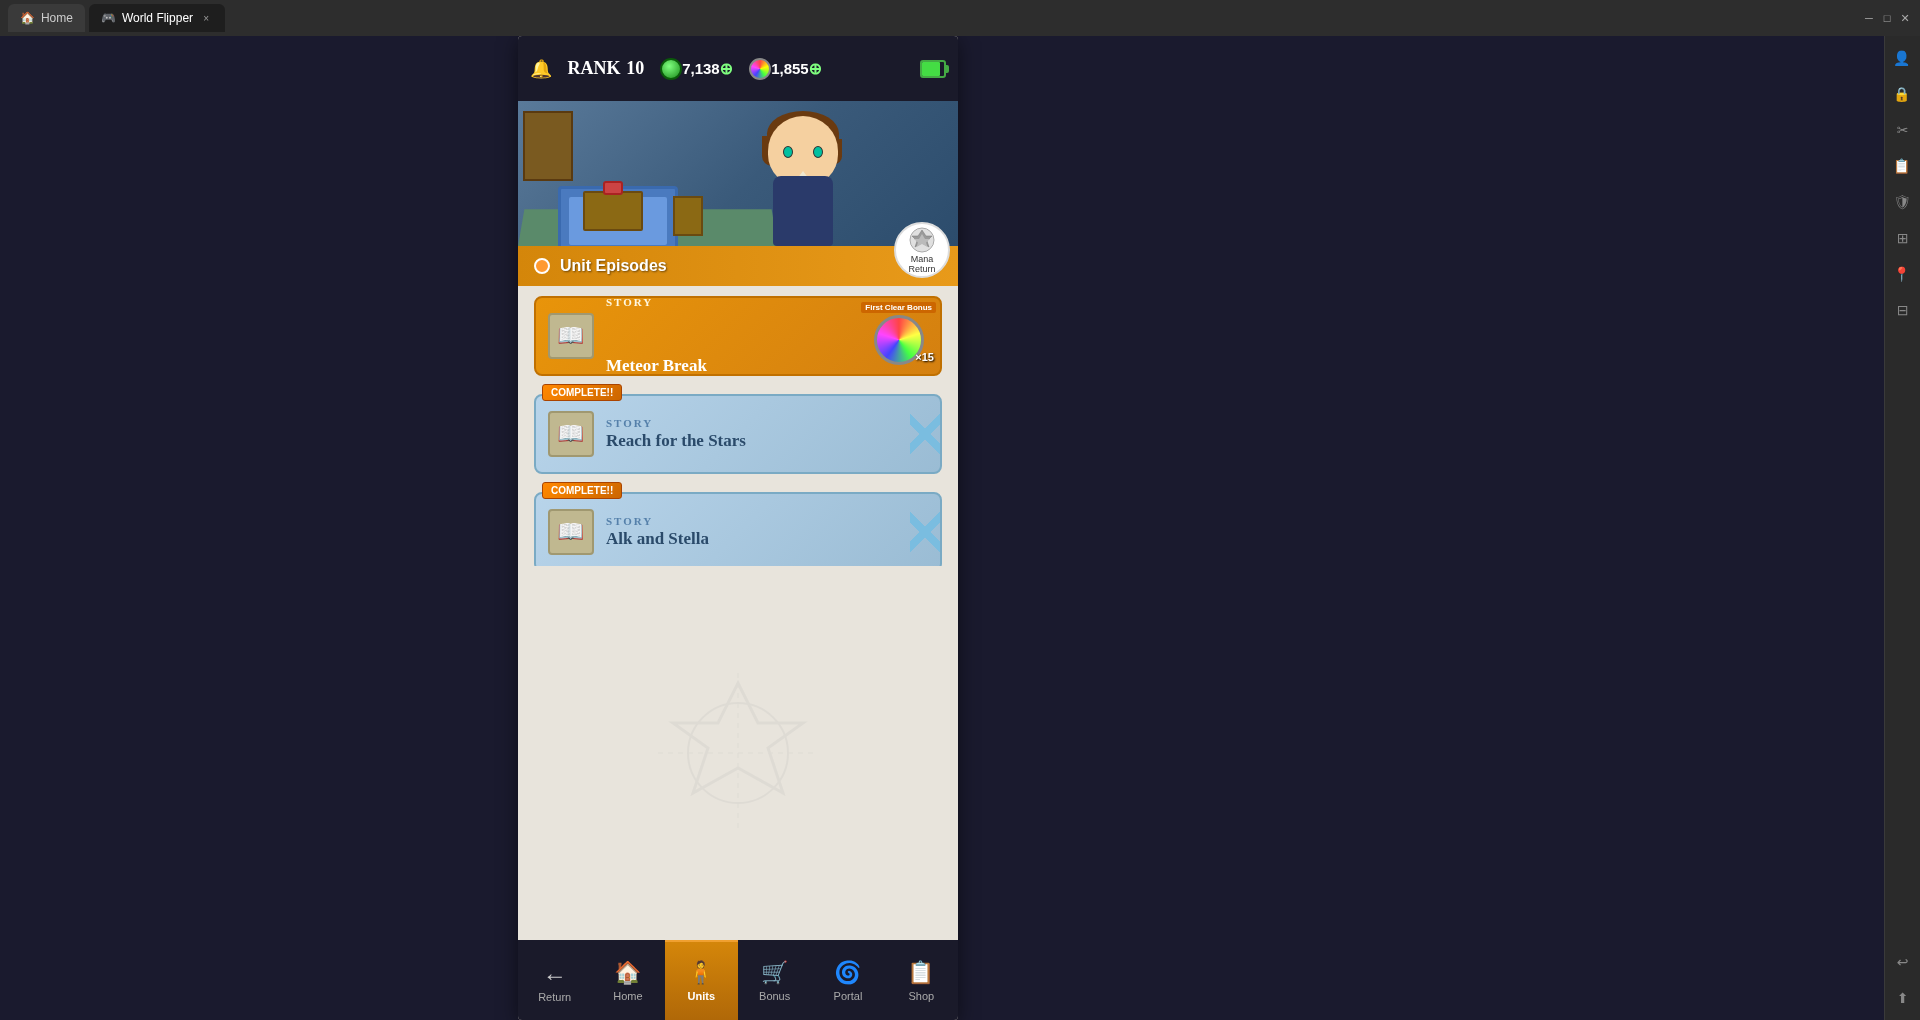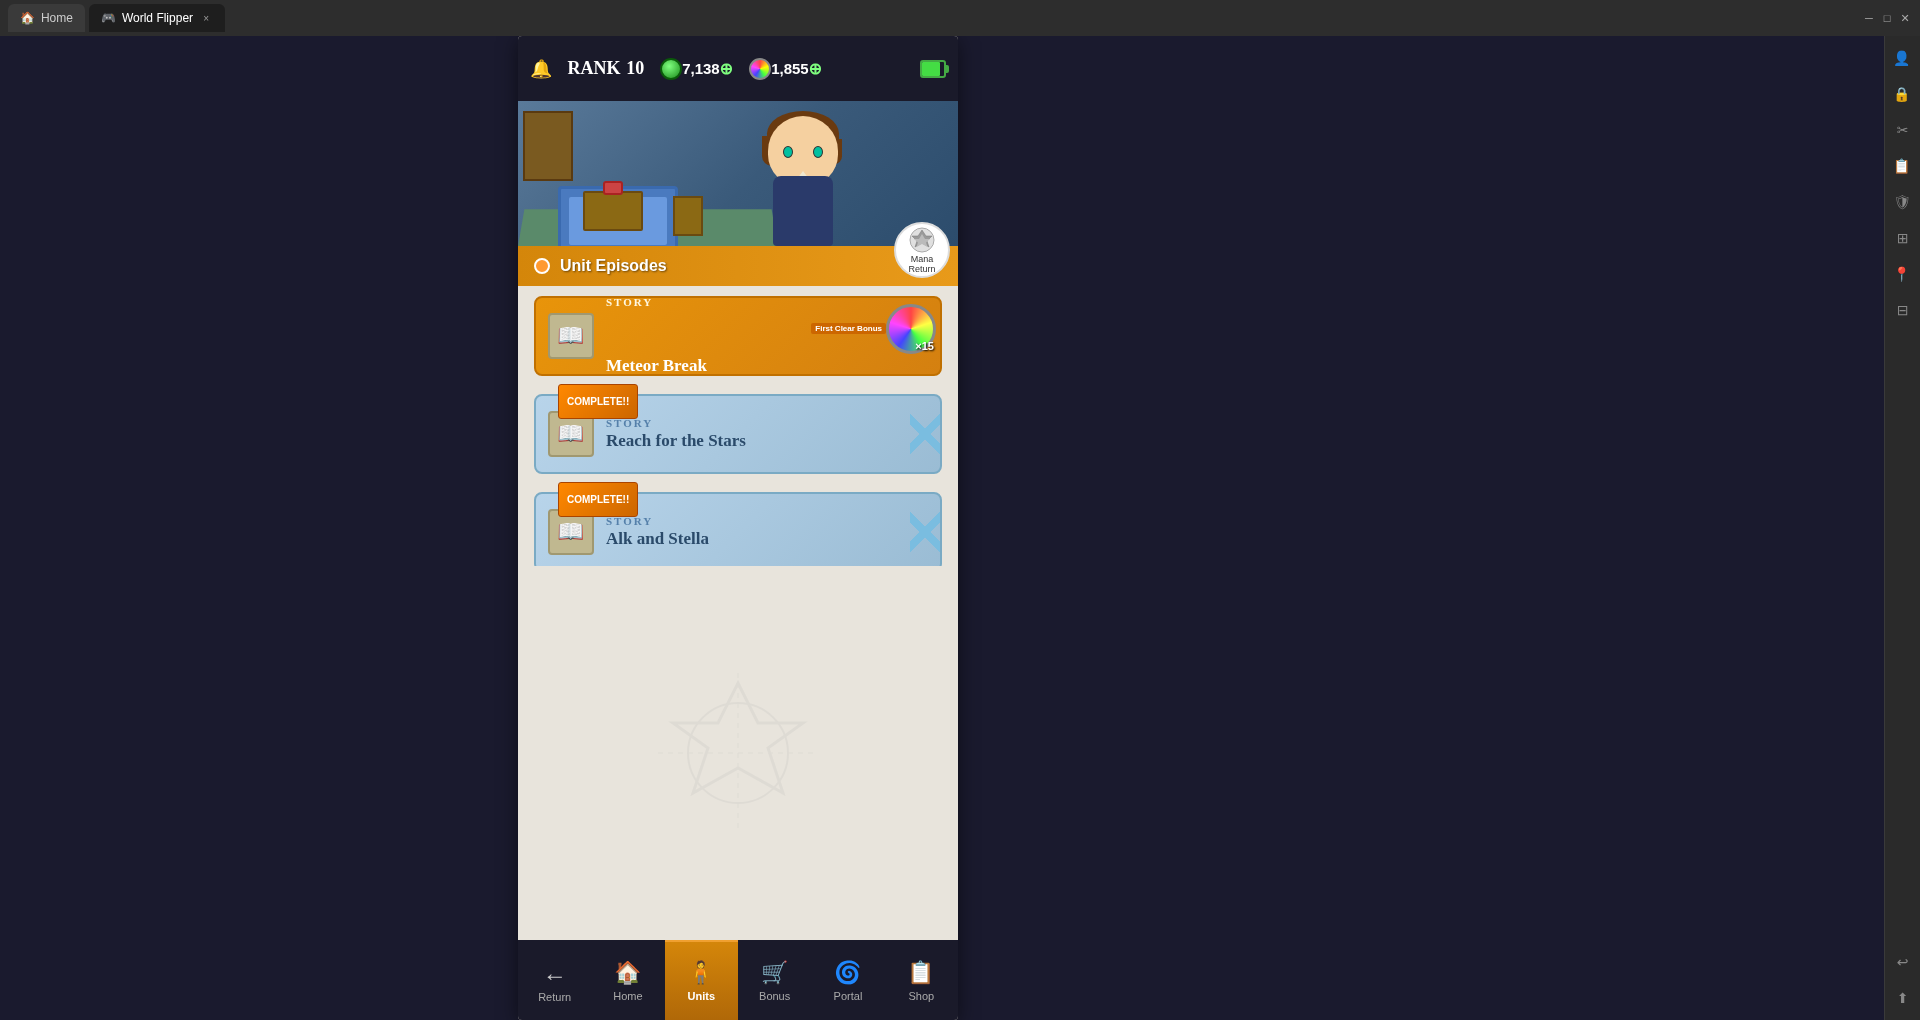--- a/index.html
+++ b/index.html
@@ -575,21 +575,21 @@
     .story-item-complete .story-title {
       color: #2a4a6a;
     }
 
     
     .first-clear-bonus {
       position: absolute;
       top: 4px;
       right: 4px;
       display: flex;
-      flex-direction: row;
+      flex-direction: column;
       align-items: center;
     }
 
     .fcb-label {
       background: #cc6600;
       color: #fff;
       font-size: 8px;
       padding: 1px 4px;
       border-radius: 2px;
       font-weight: bold;
@@ -614,26 +614,26 @@
       color: #fff;
       font-size: 11px;
       font-weight: bold;
       text-shadow: 1px 1px 2px #000;
     }
 
     
     .complete-badge {
       position: absolute;
       top: -10px;
-      left: 24px;
+      left: 8px;
       background: linear-gradient(135deg, #ff8800, #cc6600);
       color: #fff;
       font-size: 10px;
       font-weight: bold;
-      padding: 11px 8px;
+      padding: 2px 8px;
       border-radius: 3px;
       border: 1px solid #aa4400;
       z-index: 5;
     }
 
     
     .story-item-complete::after {
       content: '';
       position: absolute;
       right: 0;

